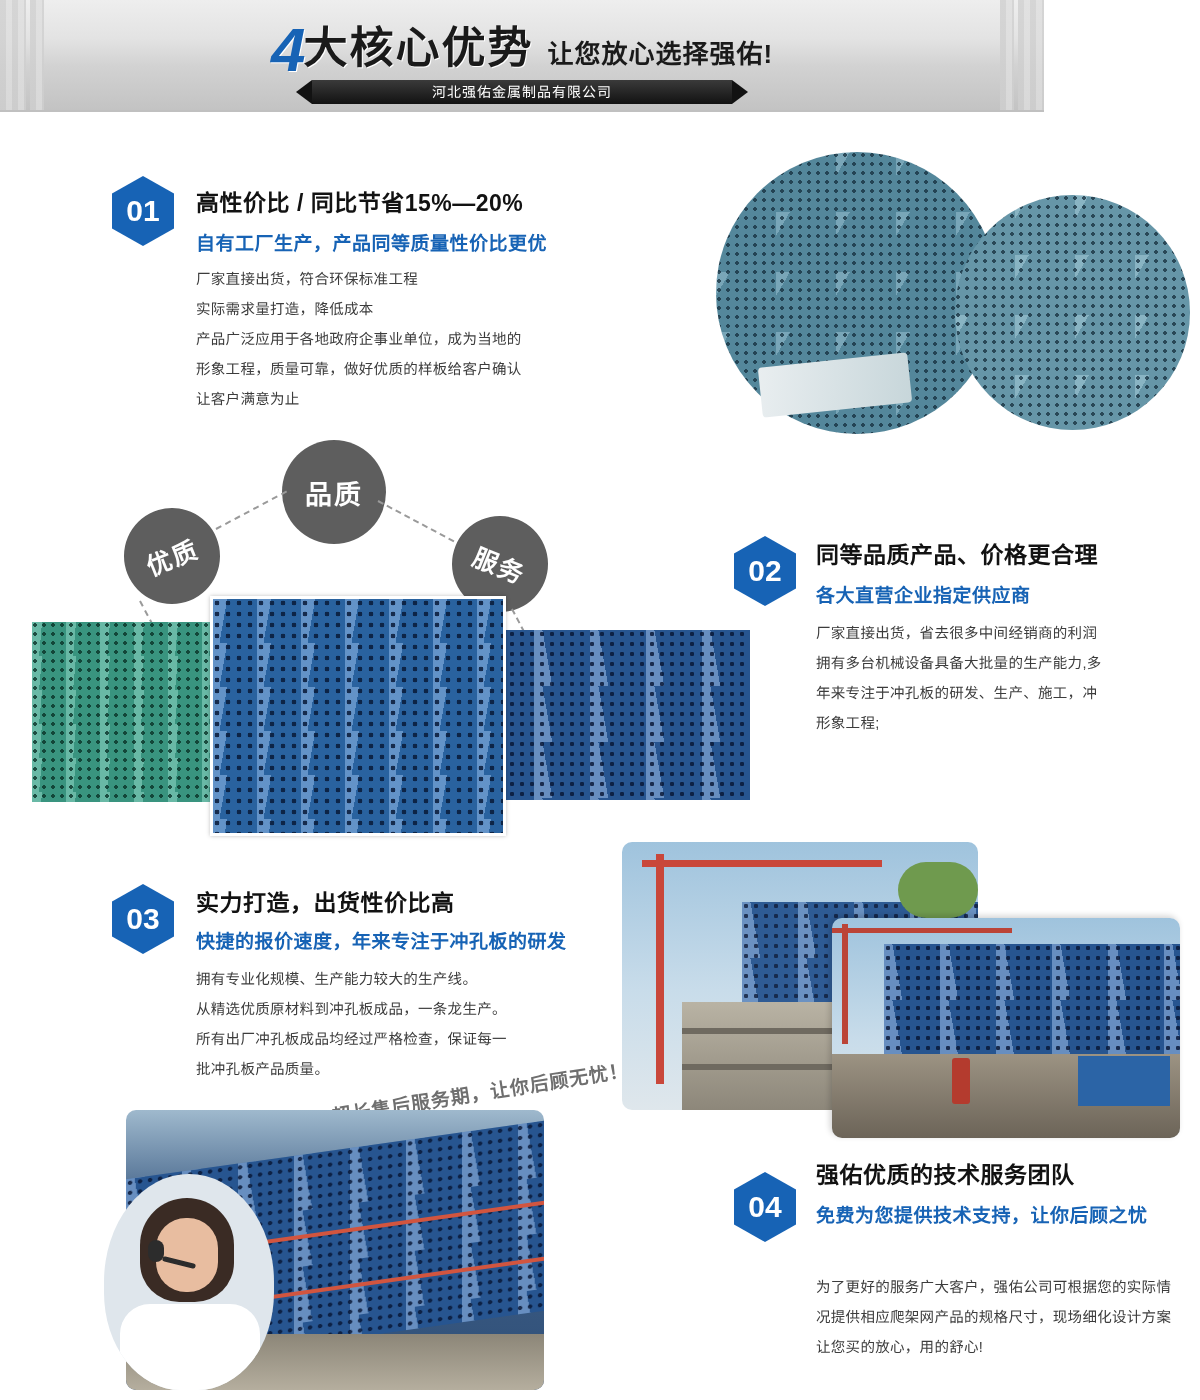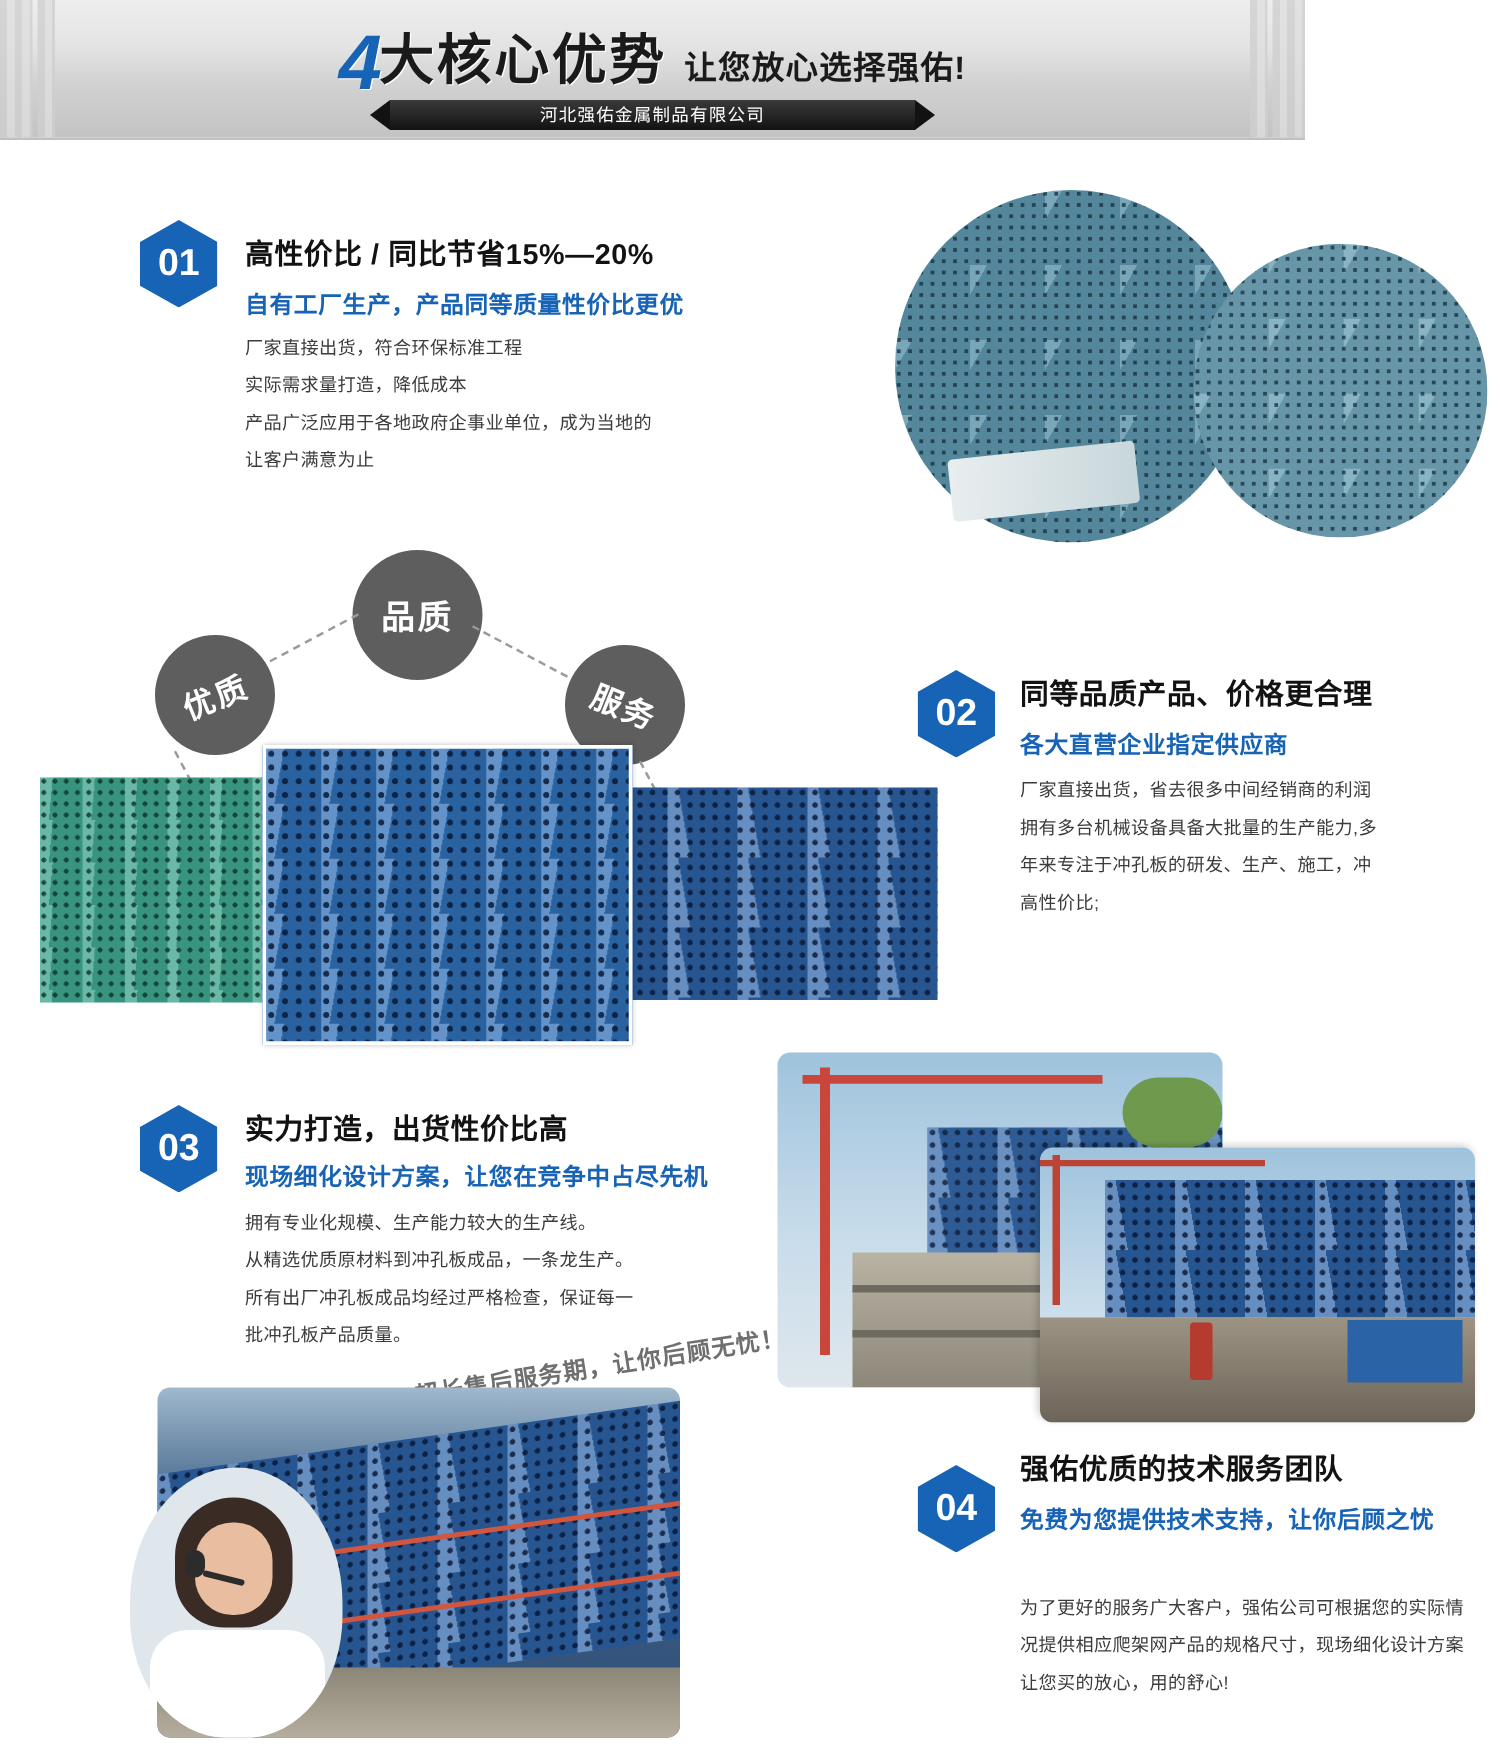--- a/index.html
+++ b/index.html
@@ -156,20 +156,21 @@
   </div>
 </div>
 
 <div class="hex" style="left:112px;top:176px;">01</div>
 <div class="blk-title" style="left:196px;top:184px;">高性价比 / 同比节省15%—20%</div>
 <div class="blk-sub" style="left:196px;top:228px;">自有工厂生产，产品同等质量性价比更优</div>
 <div class="blk-body" style="left:196px;top:264px;">
   <div>厂家直接出货，符合环保标准工程</div>
   <div>实际需求量打造，降低成本</div>
   <div>产品广泛应用于各地政府企事业单位，成为当地的</div>
+  <div>形象工程，质量可靠，做好优质的样板给客户确认</div>
   <div>让客户满意为止</div>
 </div>
 
 <div class="ph ph-circ perf" style="left:716px;top:152px;width:282px;height:282px;"></div>
 <div class="ph ph-circ perf" style="left:955px;top:195px;width:235px;height:235px;background-color:#6fa3b6;"></div>
 <div class="ph" style="left:760px;top:360px;width:150px;height:50px;background:linear-gradient(100deg,#e9eef0,#c7d6da);border-radius:4px;transform:rotate(-6deg);"></div>
 
 <div class="qcircle" style="left:282px;top:440px;width:104px;height:104px;font-size:27px;font-family:Liberation Mono, monospace;">品质</div>
 <div class="qcircle" style="left:124px;top:508px;width:96px;height:96px;font-size:25px;transform:rotate(-22deg);">优质</div>
 <div class="qcircle" style="left:452px;top:516px;width:96px;height:96px;font-size:25px;transform:rotate(22deg);">服务</div>
@@ -182,26 +183,26 @@
 <div class="ph perf-blue2" style="left:478px;top:630px;width:272px;height:170px;"></div>
 <div class="ph perf-blue" style="left:210px;top:596px;width:290px;height:234px;border:3px solid #ffffff;box-shadow:0 0 4px rgba(0,0,0,.25);"></div>
 
 <div class="hex" style="left:734px;top:536px;">02</div>
 <div class="blk-title" style="left:816px;top:536px;">同等品质产品、价格更合理</div>
 <div class="blk-sub" style="left:816px;top:580px;">各大直营企业指定供应商</div>
 <div class="blk-body" style="left:816px;top:618px;">
   <div>厂家直接出货，省去很多中间经销商的利润</div>
   <div>拥有多台机械设备具备大批量的生产能力,多</div>
   <div>年来专注于冲孔板的研发、生产、施工，冲</div>
-  <div>高性价比;</div>
+  <div>形象工程;</div>
 </div>
 
 <div class="hex" style="left:112px;top:884px;">03</div>
 <div class="blk-title" style="left:196px;top:884px;">实力打造，出货性价比高</div>
-<div class="blk-sub" style="left:196px;top:926px;">现场细化设计方案，让您在竞争中占尽先机</div>
+<div class="blk-sub" style="left:196px;top:926px;">快捷的报价速度，年来专注于冲孔板的研发</div>
 <div class="blk-body" style="left:196px;top:964px;">
   <div>拥有专业化规模、生产能力较大的生产线。</div>
   <div>从精选优质原材料到冲孔板成品，一条龙生产。</div>
   <div>所有出厂冲孔板成品均经过严格检查，保证每一</div>
   <div>批冲孔板产品质量。</div>
 </div>
 
 <div class="ph sky" style="left:622px;top:842px;width:356px;height:268px;border-radius:10px;">
   <div style="position:absolute;left:34px;top:12px;width:8px;height:230px;background:#c9473a;"></div>
   <div style="position:absolute;left:20px;top:18px;width:240px;height:7px;background:#c9473a;"></div>

